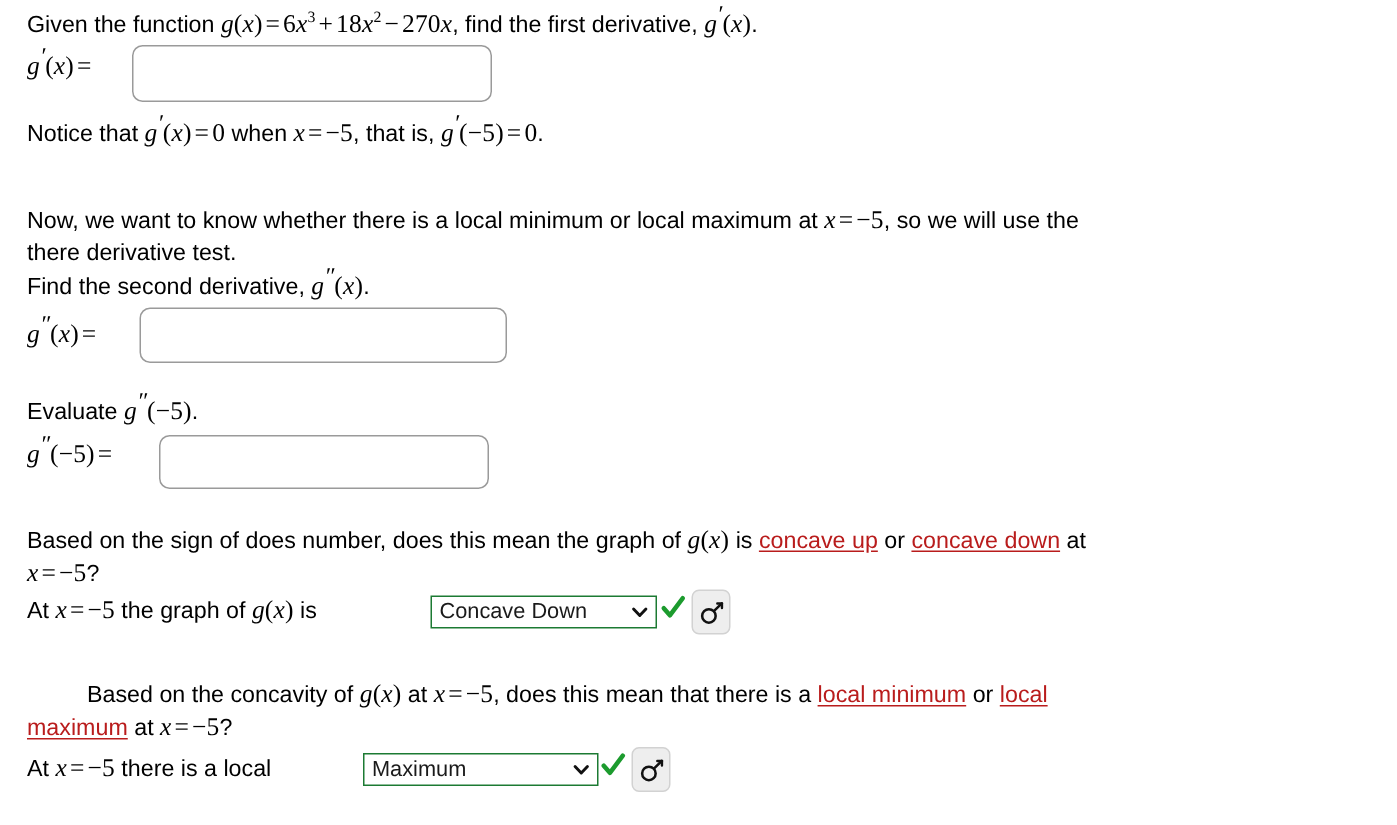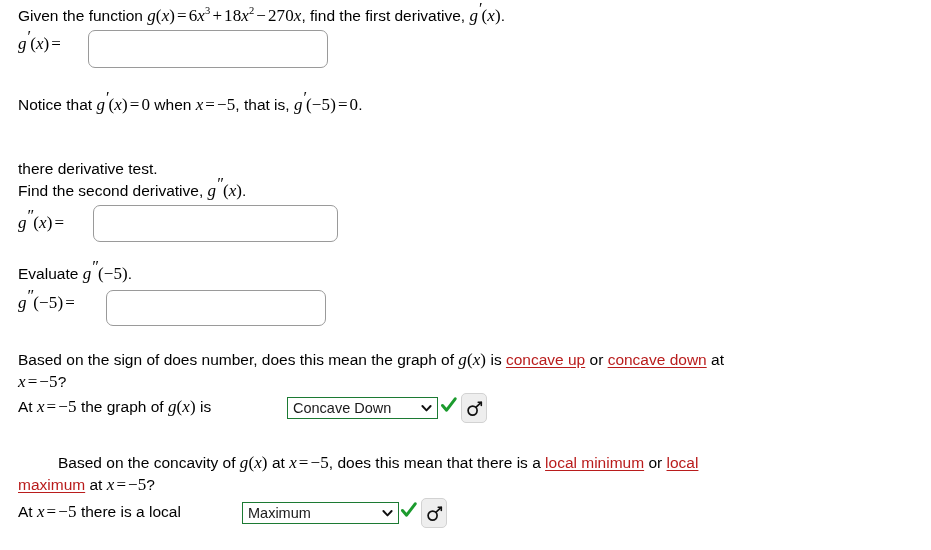--- a/index.html
+++ b/index.html
@@ -130,24 +130,27 @@
 
   <div class="line" style="top:5px;">
     <span>Given the function </span><span class="mj">g<span class="up">(</span>x<span class="up">)</span><span class="op">=</span><span class="num">6</span>x<sup>3</sup><span class="op">+</span><span class="num">18</span>x<sup>2</sup><span class="op">−</span><span class="num">270</span>x</span><span>, find the first derivative, </span><span class="mj">g<span class="prime">′</span><span class="up">(</span>x<span class="up">)</span></span><span>.</span>
   </div>
 
   <div class="line mj" style="top:33px;">
     g<span class="prime">′</span><span class="up">(</span>x<span class="up">)</span><span class="op">=</span>
   </div>
   <input class="answer-box" type="text" style="left: 88px; top: 30px; width: 240px; height: 38px;" value="">
 
-  <div class="line" style="top:94px;">
+  <div class="line" style="top:78px;">
     <span>Notice that </span><span class="mj">g<span class="prime">′</span><span class="up">(</span>x<span class="up">)</span><span class="op">=</span><span class="num">0</span></span><span> when </span><span class="mj">x<span class="op">=</span><span class="num">−5</span></span><span>, that is, </span><span class="mj">g<span class="prime">′</span><span class="up">(</span><span class="num">−5</span><span class="up">)</span><span class="op">=</span><span class="num">0</span></span><span>.</span>
   </div>
 
+  <div class="line" style="top:136px;">
+    <span>Now, we want to know whether there is a local minimum or local maximum at </span><span class="mj">x<span class="op">=</span><span class="num">−5</span></span><span>, so we will use the</span>
+  </div>
   <div class="line" style="top:158px;">there derivative test.</div>
   <div class="line" style="top:180px;">
     <span>Find the second derivative, </span><span class="mj">g<span class="prime">″</span><span class="up">(</span>x<span class="up">)</span></span><span>.</span>
   </div>
 
   <div class="line mj" style="top:212px;">
     g<span class="prime">″</span><span class="up">(</span>x<span class="up">)</span><span class="op">=</span>
   </div>
   <input class="answer-box" type="text" style="left: 93px; top: 205px; width: 245px; height: 37px;" value="">
 

